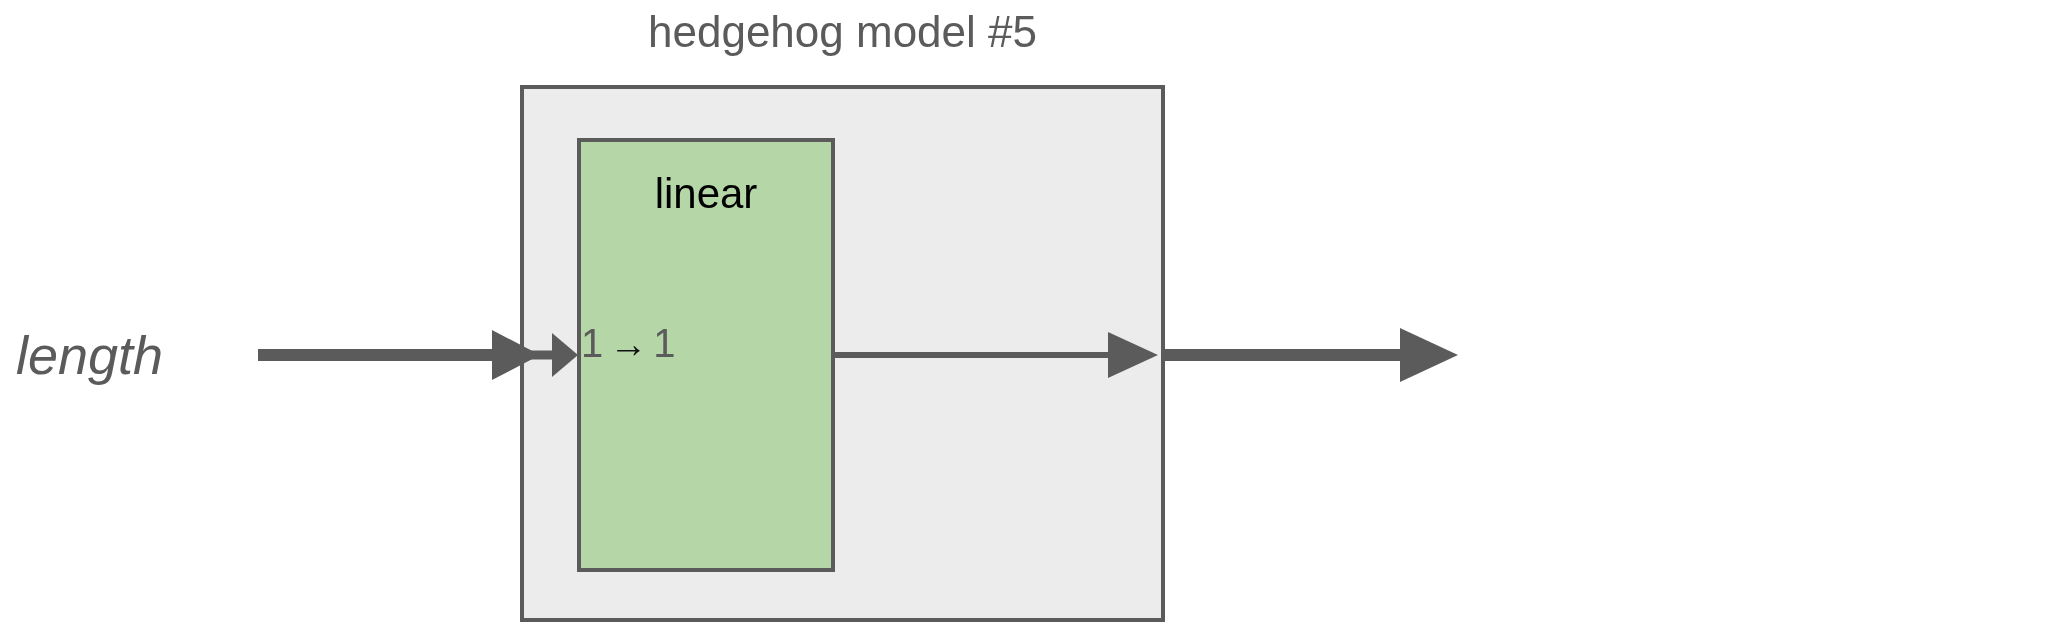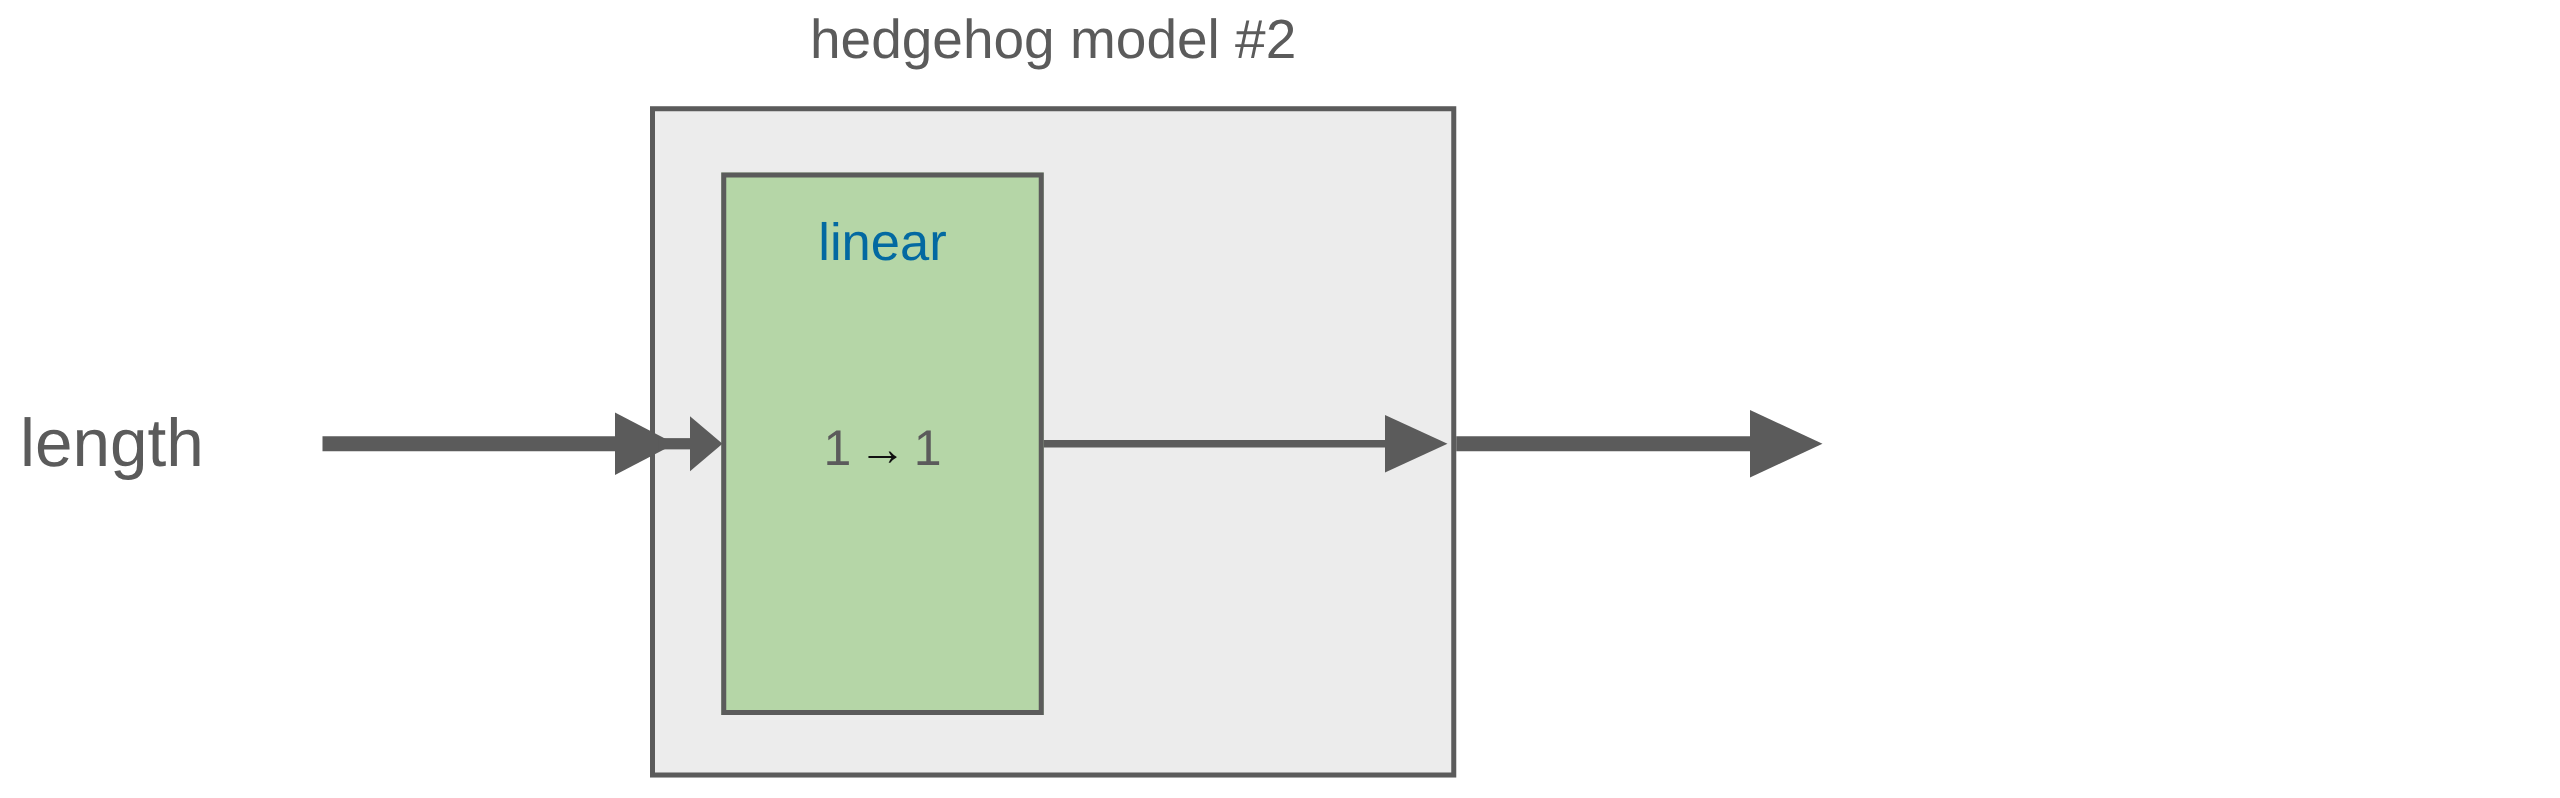--- a/index.html
+++ b/index.html
@@ -59,68 +59,69 @@
     box-sizing: border-box;
   }
   .layer-name {
     position: absolute;
     left: 0;
     top: 26px;
     width: 100%;
     text-align: center;
     font-size: 42px;
     line-height: 52px;
-    color: #0369a1;
+    color: #000000;
     white-space: nowrap;
   }
   .layer-shape {
     position: absolute;
     left: 0;
-    top: 192px;
+    top: 176px;
     width: 100%;
-    text-align: center;
+    text-align: left;
     font-size: 40px;
     line-height: 50px;
     color: #5b5b5b;
     white-space: nowrap;
   }
   .layer-shape .arrow-glyph {
     color: #111111;
     font-size: 38px;
     padding: 0 6px;
   }
 
   
   .io-label {
     position: absolute;
     font-size: 54px;
     line-height: 66px;
     color: #5b5b5b;
     white-space: nowrap;
     top: 322px;
+    font-style: italic;
   }
   .io-label.input  { left: 16px; }
   .io-label.output { left: 1498px; }
 
   
   .arrow-layer {
     position: absolute;
     left: 0;
     top: 0;
     width: 2048px;
     height: 638px;
     pointer-events: none;
   }
 </style>
 </head>
 <body>
 
 <div id="canvas">
 
-  <div class="model-title">hedgehog model #2</div>
+  <div class="model-title">hedgehog model #5</div>
 
   <div class="outer-box"></div>
 
   <div class="layer-box">
     <div class="layer-name">linear</div>
     <div class="layer-shape">
       <span>1</span><span class="arrow-glyph">→</span><span>1</span>
     </div>
   </div>
 

